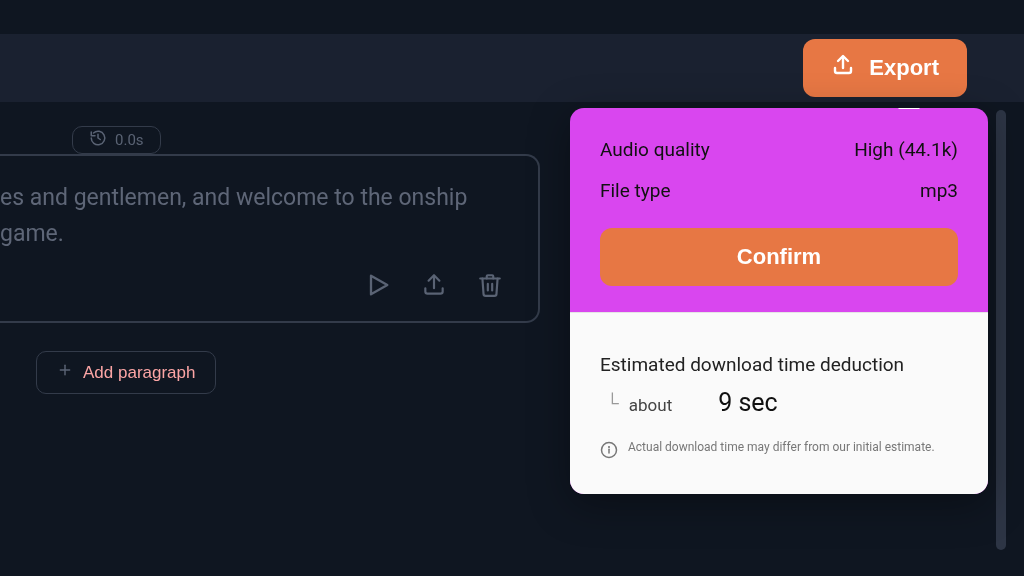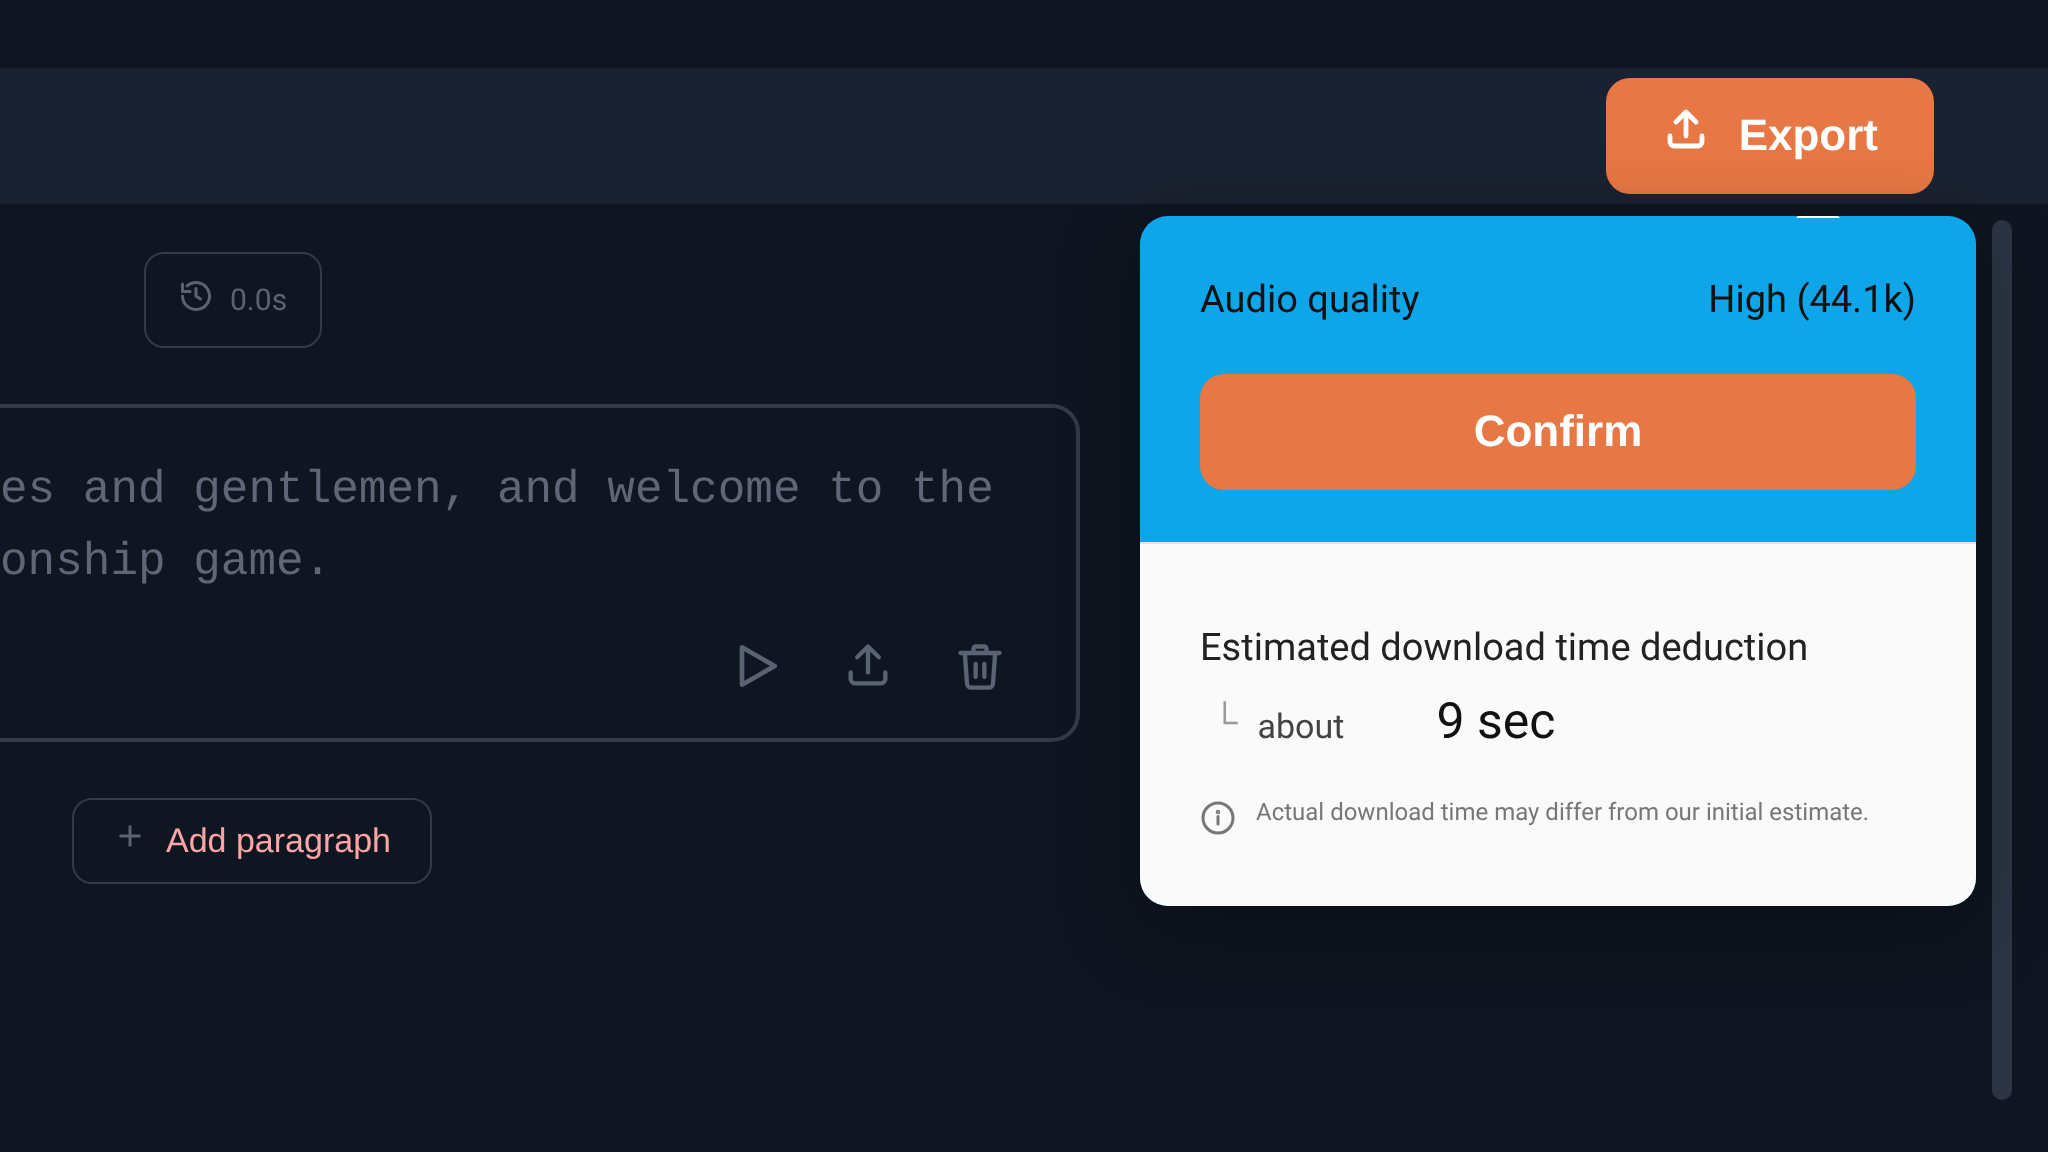--- a/index.html
+++ b/index.html
@@ -39,38 +39,36 @@
     .content-area {
       position: absolute;
       top: 126px;
       left: 0;
       width: 540px;
       padding-left: 0;
     }
     .time-pill {
       border: 1.5px solid #333b4a;
       border-radius: 10px;
-      padding: 12px 16px;
+      padding: 2px 16px;
       display: inline-flex;
       align-items: center;
       gap: 8px;
       color: #5a6374;
       font-size: 15px;
       margin-left: 72px;
-      margin-bottom: 28px;
     }
     .text-card {
       border: 2px solid #333b4a;
       border-radius: 14px;
       padding: 24px 24px 20px 0;
       margin-left: 0;
       border-left: none;
       border-top-left-radius: 0;
       border-bottom-left-radius: 0;
-      font-family: Liberation Mono, monospace;
     }
     .text-content {
       color: #5e6677;
       font-size: 23px;
       line-height: 1.55;
       padding-left: 0;
     }
     .char-count {
       text-align: right;
       color: #4a5263;
@@ -106,21 +104,21 @@
       color: #fca5a5;
       font-size: 17px;
       background: transparent;
       cursor: pointer;
     }
     .popover {
       position: absolute;
       top: 108px;
       right: 36px;
       width: 418px;
-      background: #0ea5e9;
+      background: #d946ef;
       border-radius: 14px;
       box-shadow: 0 10px 40px rgba(0,0,0,0.35);
       overflow: hidden;
     }
     .popover::before {
       content: '';
       position: absolute;
       top: -10px;
       right: 68px;
       width: 0; height: 0;
@@ -270,20 +268,24 @@
     <span>Add paragraph</span>
   </button>
 </div>
 
 <div class="popover">
   <div class="popover-upper">
     <div class="setting-row">
       <span>Audio quality</span>
       <span>High (44.1k)</span>
     </div>
+    <div class="setting-row">
+      <span>File type</span>
+      <span>mp3</span>
+    </div>
     <button class="confirm-btn">
       <span>Confirm</span>
     </button>
   </div>
   <div class="popover-lower">
     <div class="estimate-label">Estimated download time deduction</div>
     <div class="estimate-value">
       <span class="estimate-corner">└</span>
       <span class="estimate-about">about</span>
       <span class="estimate-number">9 sec</span>

